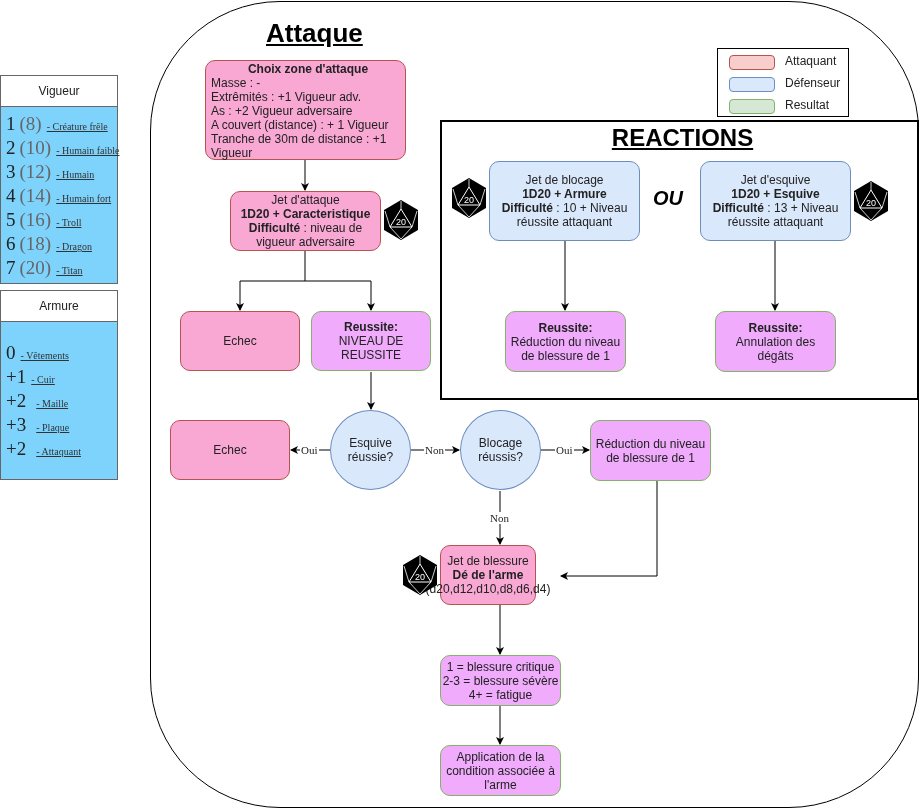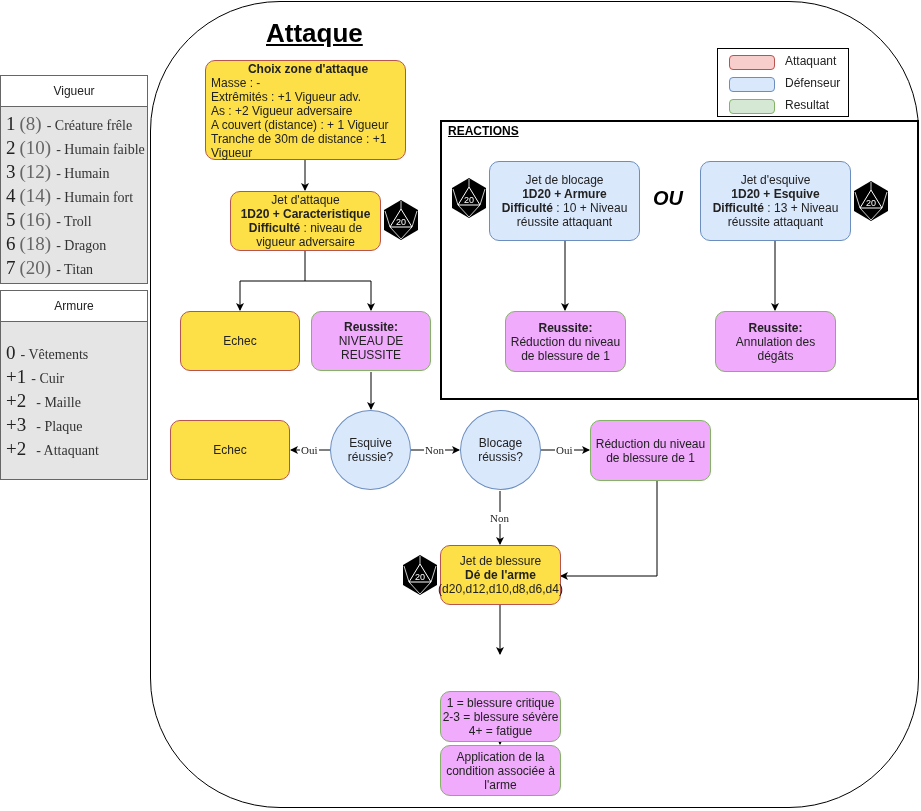--- a/index.html
+++ b/index.html
@@ -1,33 +1,33 @@
 <!DOCTYPE html>
 <html><head>
 <meta charset="utf-8">
 <style>
   html, body { margin:0; padding:0; background:#fff; }
   body { width:921px; height:811px; position:relative; overflow:hidden; font-family:"Liberation Sans", sans-serif; color:#222; }
   .frame { position:absolute; left:150px; top:1px; width:769px; height:807px; border:1.3px solid #000; border-radius:130px; box-sizing:border-box; }
   .title { position:absolute; left:266px; top:18px; font-size:26px; font-weight:bold; text-decoration:underline; color:#000; }
   .box { position:absolute; box-sizing:border-box; border-radius:10px; display:flex; flex-direction:column; align-items:center; justify-content:center; text-align:center; font-size:12px; line-height:14px; color:#222; }
-  .red { background:#fde047; border:1px solid #b85450; }
+  .red { background:#f9a8d4; border:1px solid #b85450; }
   .blue { background:#dae8fc; border:1px solid #6c8ebf; }
   .green { background:#f0abfc; border:1px solid #82b366; }
   .circle { border-radius:50%; }
   b { font-weight:bold; }
   .left-align { align-items:flex-start; text-align:left; justify-content:flex-start; padding:1px 0 0 5px; }
-  .side-panel { position:absolute; left:0; width:148px; border:1px solid #666; box-sizing:border-box; background:#e5e5e5; }
+  .side-panel { position:absolute; left:0; width:118px; border:1px solid #666; box-sizing:border-box; background:#7dd3fc; }
   .side-head { height:30px; background:#fff; border-bottom:1px solid #666; display:flex; align-items:center; justify-content:center; font-size:12px; color:#222; }
   .side-row { font-family:"Liberation Serif", serif; color:#333; height:24px; display:flex; align-items:baseline; padding-left:5px; white-space:nowrap; }
   .side-row .num { font-size:19px; color:#222; }
   .side-row .paren { font-size:19px; color:#666; margin-left:4px; }
-  .side-row .lbl { font-size:14px; margin-left:5px; color:#333; }
+  .side-row .lbl { font-size:10px; margin-left:5px; color:#333;text-decoration:underline; }
   .reactions { position:absolute; left:440px; top:120px; width:479px; height:280px; border:2px solid #000; box-sizing:border-box; }
-  .reactions-title { position:absolute; left:0; right:0; top:2px; font-size:12px; font-weight:bold; text-decoration:underline; color:#000;padding-left:6px; }
+  .reactions-title { position:absolute; left:0; right:0; top:2px; text-align:center; font-size:24px; font-weight:bold; text-decoration:underline; color:#000;padding-left:6px; }
   .ou { position:absolute; left:653px; top:187px; font-size:20px; font-weight:bold; font-style:italic; color:#000; }
   .legend { position:absolute; left:717px; top:48px; width:132px; height:69px; border:1px solid #000; background:#fff; box-sizing:border-box; }
   .legend-swatch { position:absolute; left:11px; width:46px; height:15px; border-radius:4px; box-sizing:border-box; }
   .legend-label { position:absolute; left:67px; font-size:12px; color:#222; }
   .edge-label { position:absolute; font-size:11px; color:#222; background:#fff; padding:0 1px; line-height:12px;font-family:Liberation Serif, serif; }
   svg.lines { position:absolute; left:0; top:0; }
   .d20 { position:absolute; width:38px; height:42px; }
 </style>
 </head>
 <body>
@@ -172,27 +172,27 @@
 </div>
 
 <div class="box blue circle" style="left:460px; top:410px; width:81px; height:80px;">
   <div style="padding:0 8px;">Blocage réussis?</div>
 </div>
 
 <div class="box green" style="left:590px; top:420px; width:121px; height:61px;">
   <div style="padding:0 2px;">Réduction du niveau de blessure de 1</div>
 </div>
 
-<div class="box red" style="left:440px; top:545px; width:121px; height:60px;">
+<div class="box red" style="left:440px; top:545px; width:96px; height:60px;">
   <div>Jet de blessure</div>
   <div style="font-weight:bold;text-align:center;">Dé de l'arme</div>
   <div style="white-space:nowrap;">(d20,d12,d10,d8,d6,d4)</div>
 </div>
 
-<div class="box green" style="left:440px; top:691px; width:121px; height:51px;">
+<div class="box green" style="left:440px; top:655px; width:121px; height:51px;">
   <div>1 = blessure critique</div>
   <div>2-3 = blessure sévère</div>
   <div>4+ = fatigue</div>
 </div>
 
 <div class="box green" style="left:440px; top:745px; width:121px; height:51px;">
   <div style="padding:0 2px;">Application de la condition associée à l'arme</div>
 </div>
 
 <div class="reactions">

